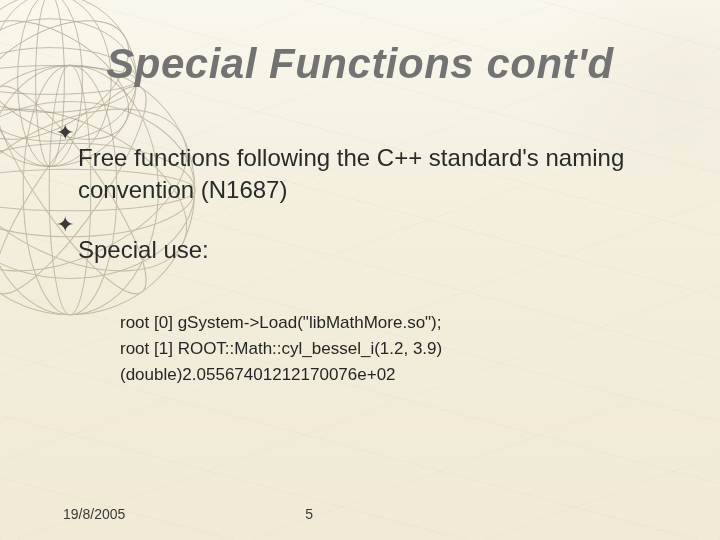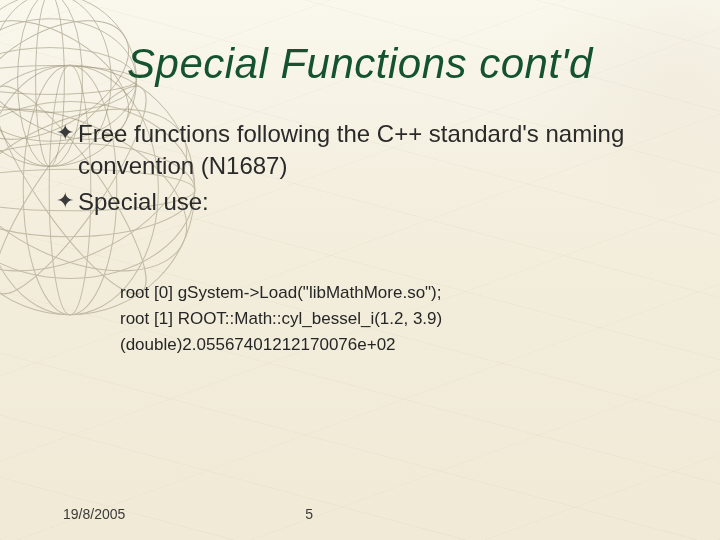--- a/index.html
+++ b/index.html
@@ -30,23 +30,23 @@
   .slide {
     position: absolute;
     inset: 0;
     z-index: 2;
     padding: 28px 48px 24px 48px;
     display: flex;
     flex-direction: column;
   }
   h1.title {
     font-style: italic;
-    font-weight: 400;
+    font-weight: 700;
     font-size: 42px;
-    color: #14532d;
+    color: #737373;
     text-align: center;
     margin: 12px 0 30px 0;
     letter-spacing: 0.5px;
     font-family: "Trebuchet MS", Verdana, sans-serif;
   }
   .bullets {
     padding-left: 8px;
     margin-bottom: 34px;
   }
   .bullet {
@@ -60,24 +60,25 @@
     font-size: 22px;
     line-height: 30px;
     color: #3b3b3b;
     text-align: left;
   }
   .bullet .text {
     font-size: 24px;
     line-height: 32px;
     color: #2a2a2a;
     font-family: "Trebuchet MS", Verdana, sans-serif;
+    margin-top: 24px;
   }
   .code-block {
     margin-left: 72px;
-    margin-top: 24px;
+    margin-top: 6px;
   }
   .code-block div {
     font-family: Arial, Helvetica, sans-serif;
     font-size: 17px;
     line-height: 26px;
     color: #262626;
   }
   .footer {
     position: absolute;
     left: 15px; right: 0; bottom: 18px;

